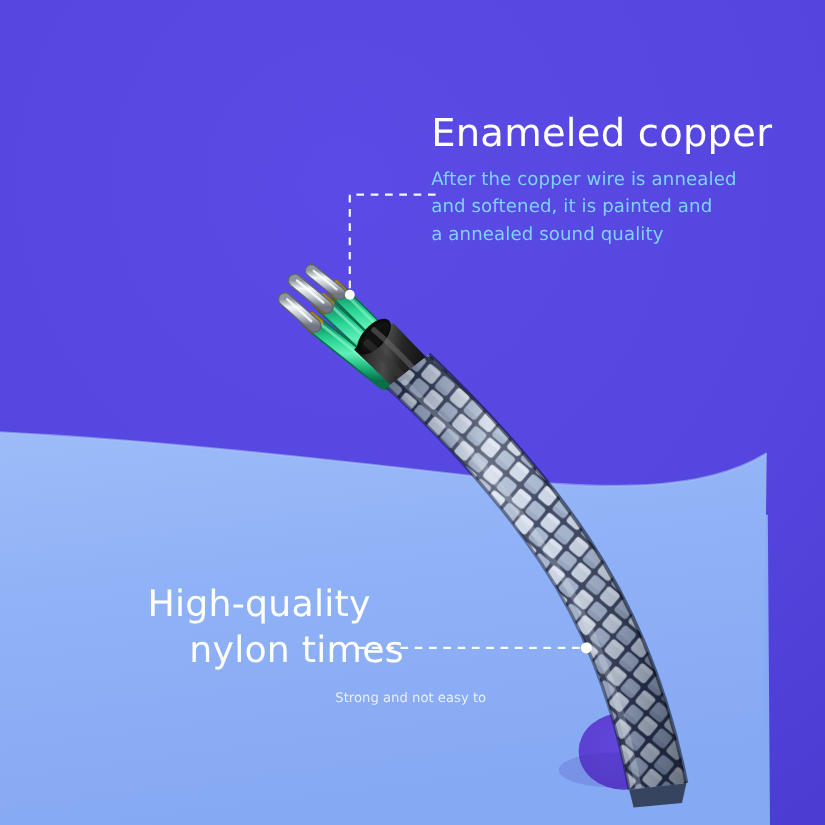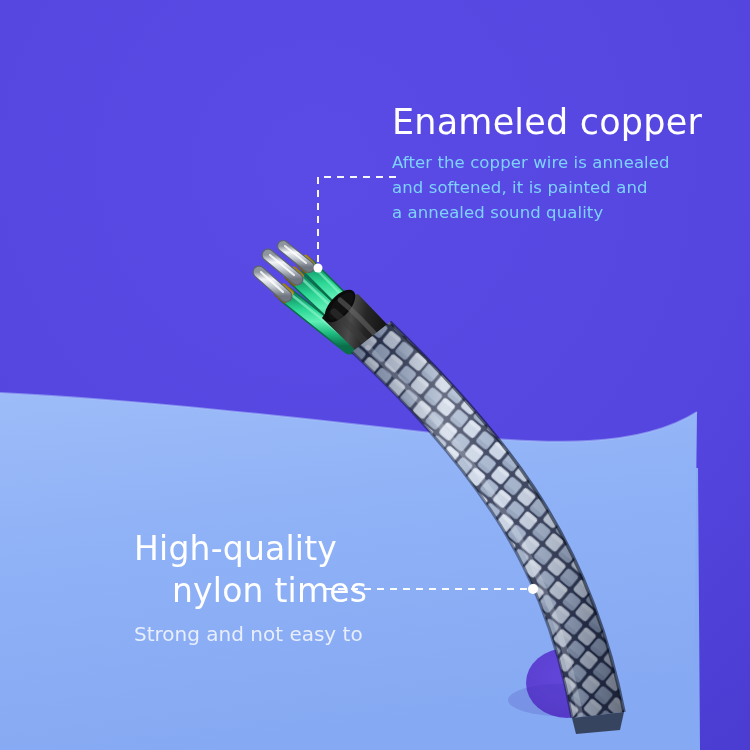--- a/index.html
+++ b/index.html
@@ -70,25 +70,25 @@
     font-size: 33px;
     line-height: 42px;
     color: #FFFFFF;
     font-weight: 400;
     letter-spacing: 0.2px;
   }
   #nylon-title .l1 { display: block; }
   #nylon-title .l2 { display: block; padding-left: 38px; }
   #nylon-body {
     margin-top: 10px;
-    font-size: 20px;
+    font-size: 12px;
     line-height: 25px;
     color: #E8EEFC;
     font-weight: 400;
-    text-align: left;
+    text-align: right;
     padding-right: 22px;
   }
   #nylon-body div { white-space: nowrap; }
 </style>
 </head>
 <body>
 
 <div id="stage">
 
   <svg id="bg-svg" viewBox="0 0 750 750">

